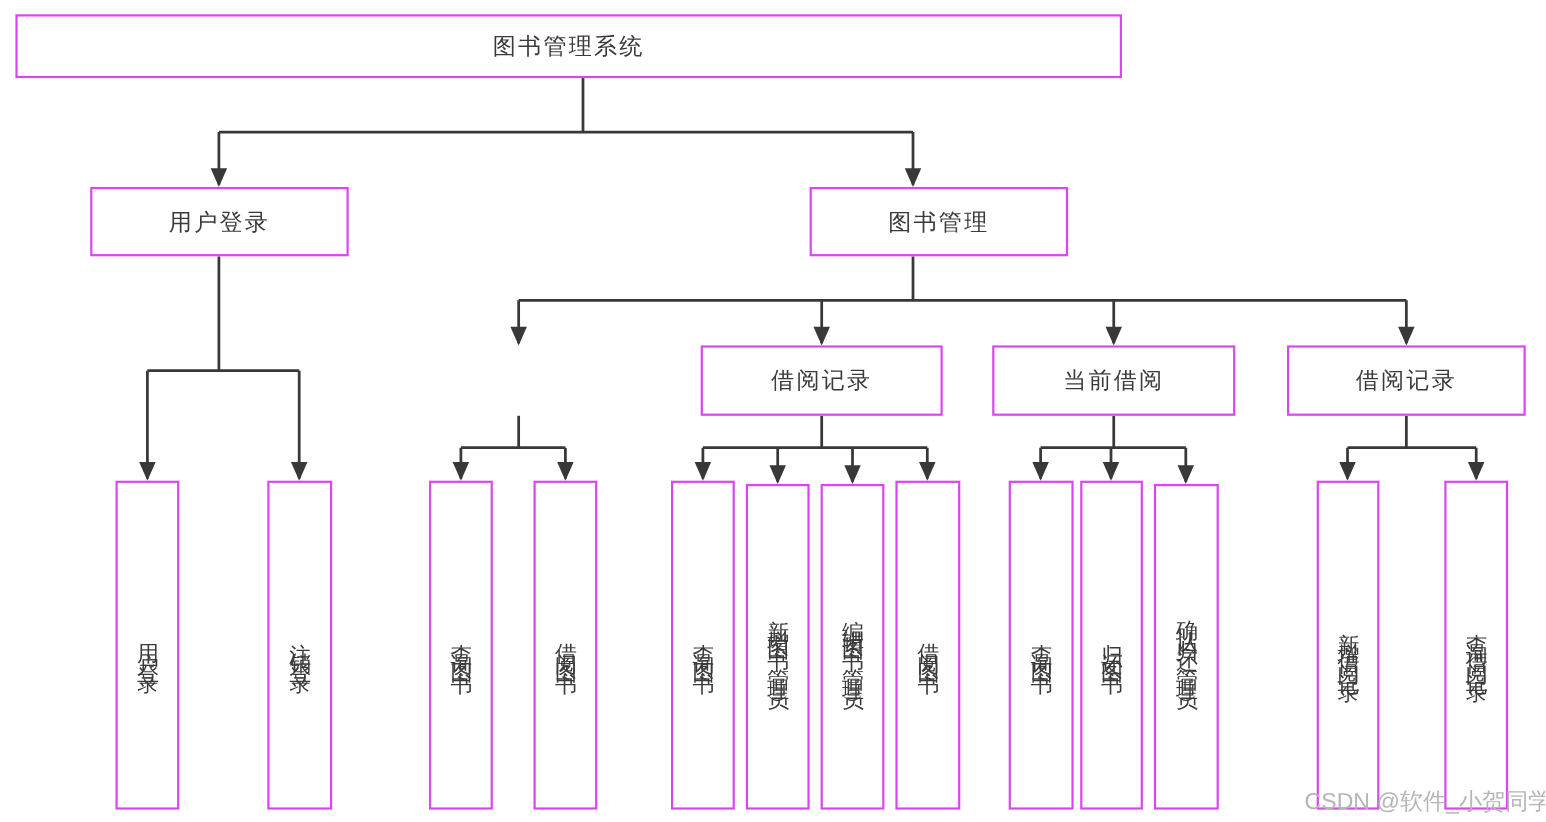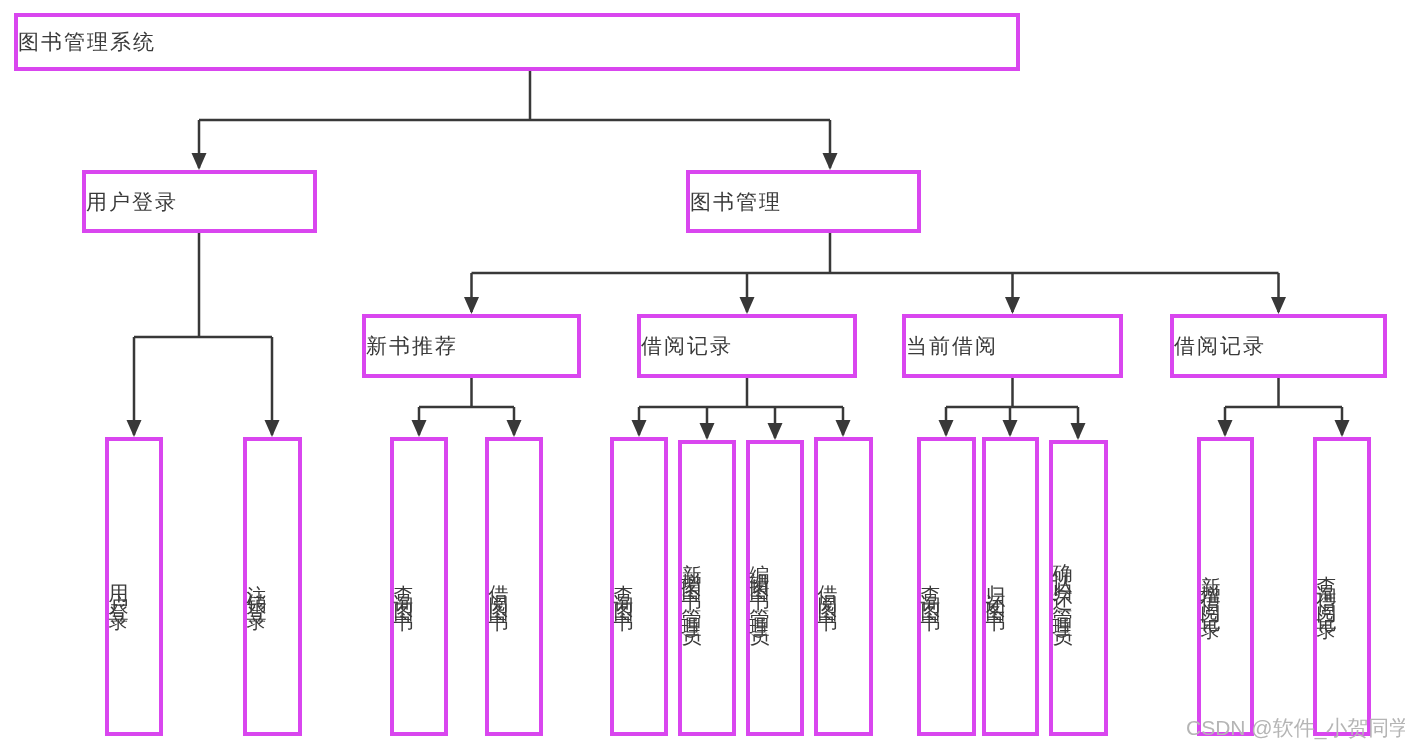--- a/index.html
+++ b/index.html
@@ -18,24 +18,25 @@
   .connectors {
     position: absolute;
     left: 0; top: 0;
     width: 1405px;
     height: 747px;
     pointer-events: none;
   }
   .node {
     position: absolute;
     box-sizing: border-box;
-    border: 4px solid #d946ef;
+    border: 2px solid #d946ef;
     background: #ffffff;
     display: flex;
     align-items: center;
+    justify-content: center;
     color: #3a3a3a;
   }
   .hbox {
     font-size: 21px;
     letter-spacing: 2px;
     white-space: nowrap;
   }
   .vbox .vtext {
     writing-mode: vertical-rl;
     text-orientation: mixed;
@@ -92,27 +93,24 @@
       M1334.5,420 L1349.5,420 L1342,437 Z"></path>
   </svg>
 
   <div class="node hbox" style="left:14px;top:13px;width:1006px;height:58px">
     <span>图书管理系统</span>
   </div>
 
   <div class="node hbox" style="left:82px;top:170px;width:235px;height:63px">
     <span>用户登录</span>
   </div>
-  <div class="node hbox" style="left:686px;top:170px;width:235px;height:63px">
+  <div class="node hbox" style="left:736px;top:170px;width:235px;height:63px">
     <span>图书管理</span>
   </div>
 
-  <div class="node hbox" style="left:362px;top:314px;width:219px;height:64px">
-    <span>新书推荐</span>
-  </div>
   <div class="node hbox" style="left:637px;top:314px;width:220px;height:64px">
     <span>借阅记录</span>
   </div>
   <div class="node hbox" style="left:902px;top:314px;width:221px;height:64px">
     <span>当前借阅</span>
   </div>
   <div class="node hbox" style="left:1170px;top:314px;width:217px;height:64px">
     <span>借阅记录</span>
   </div>
 

